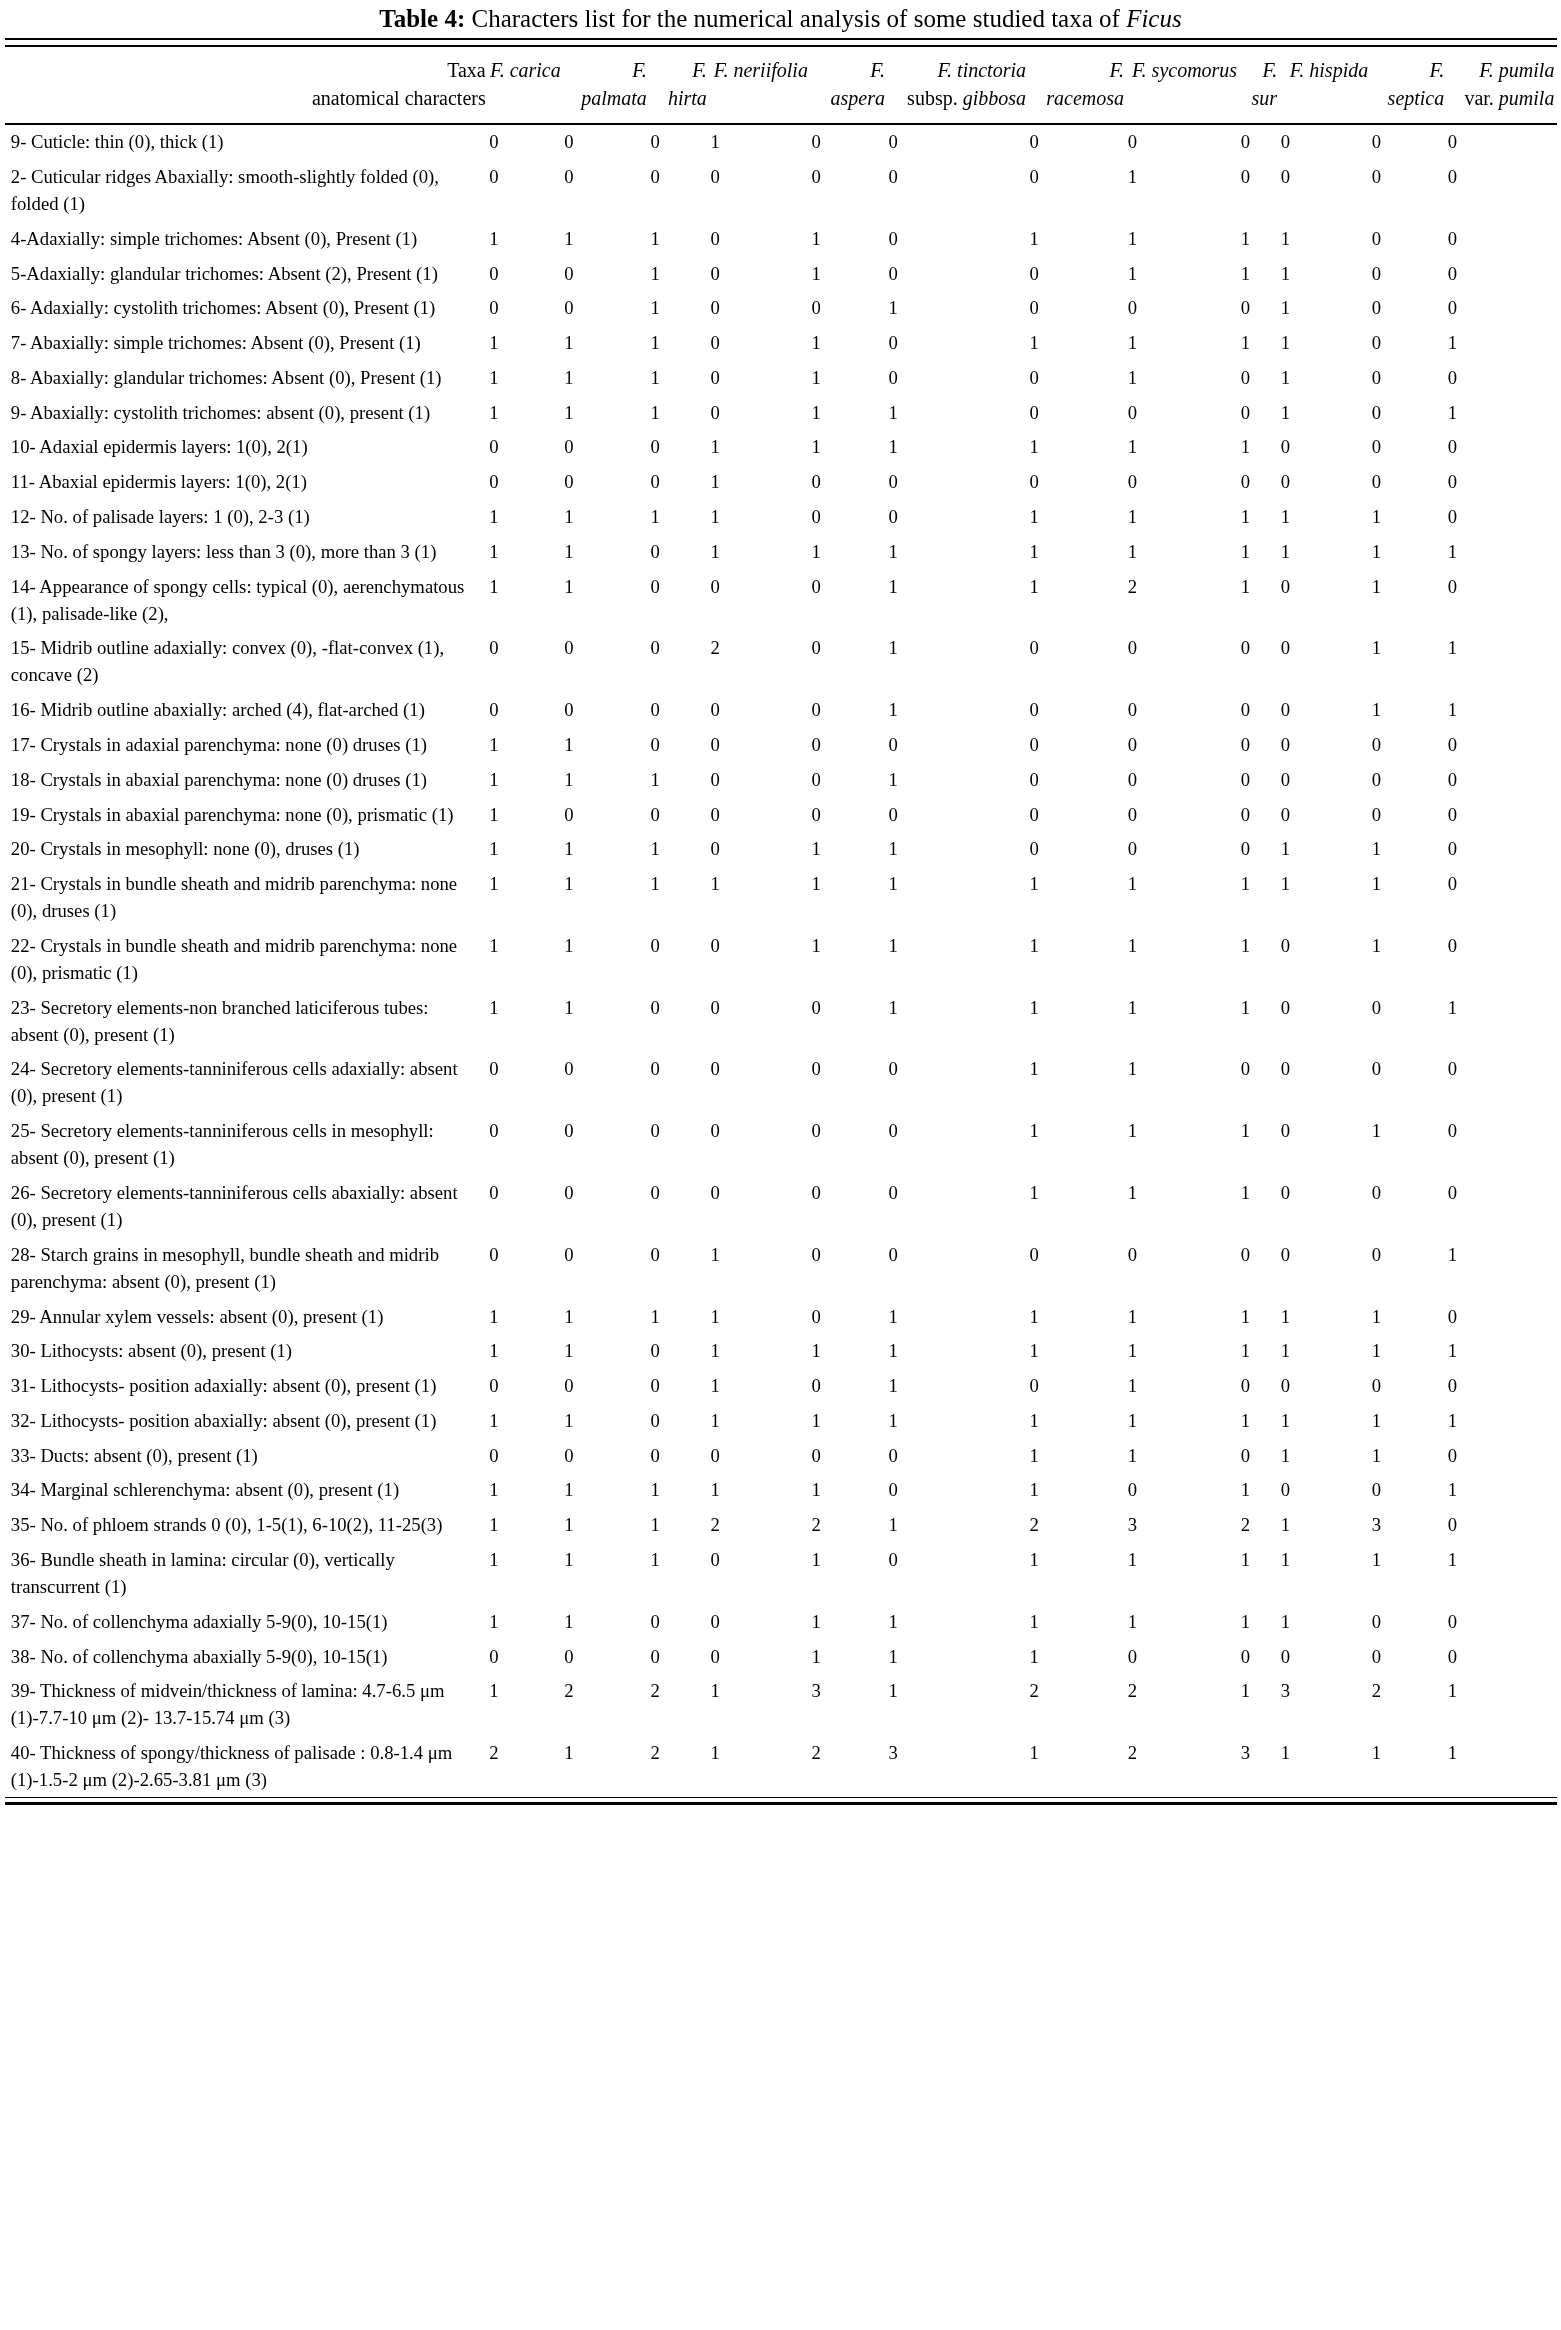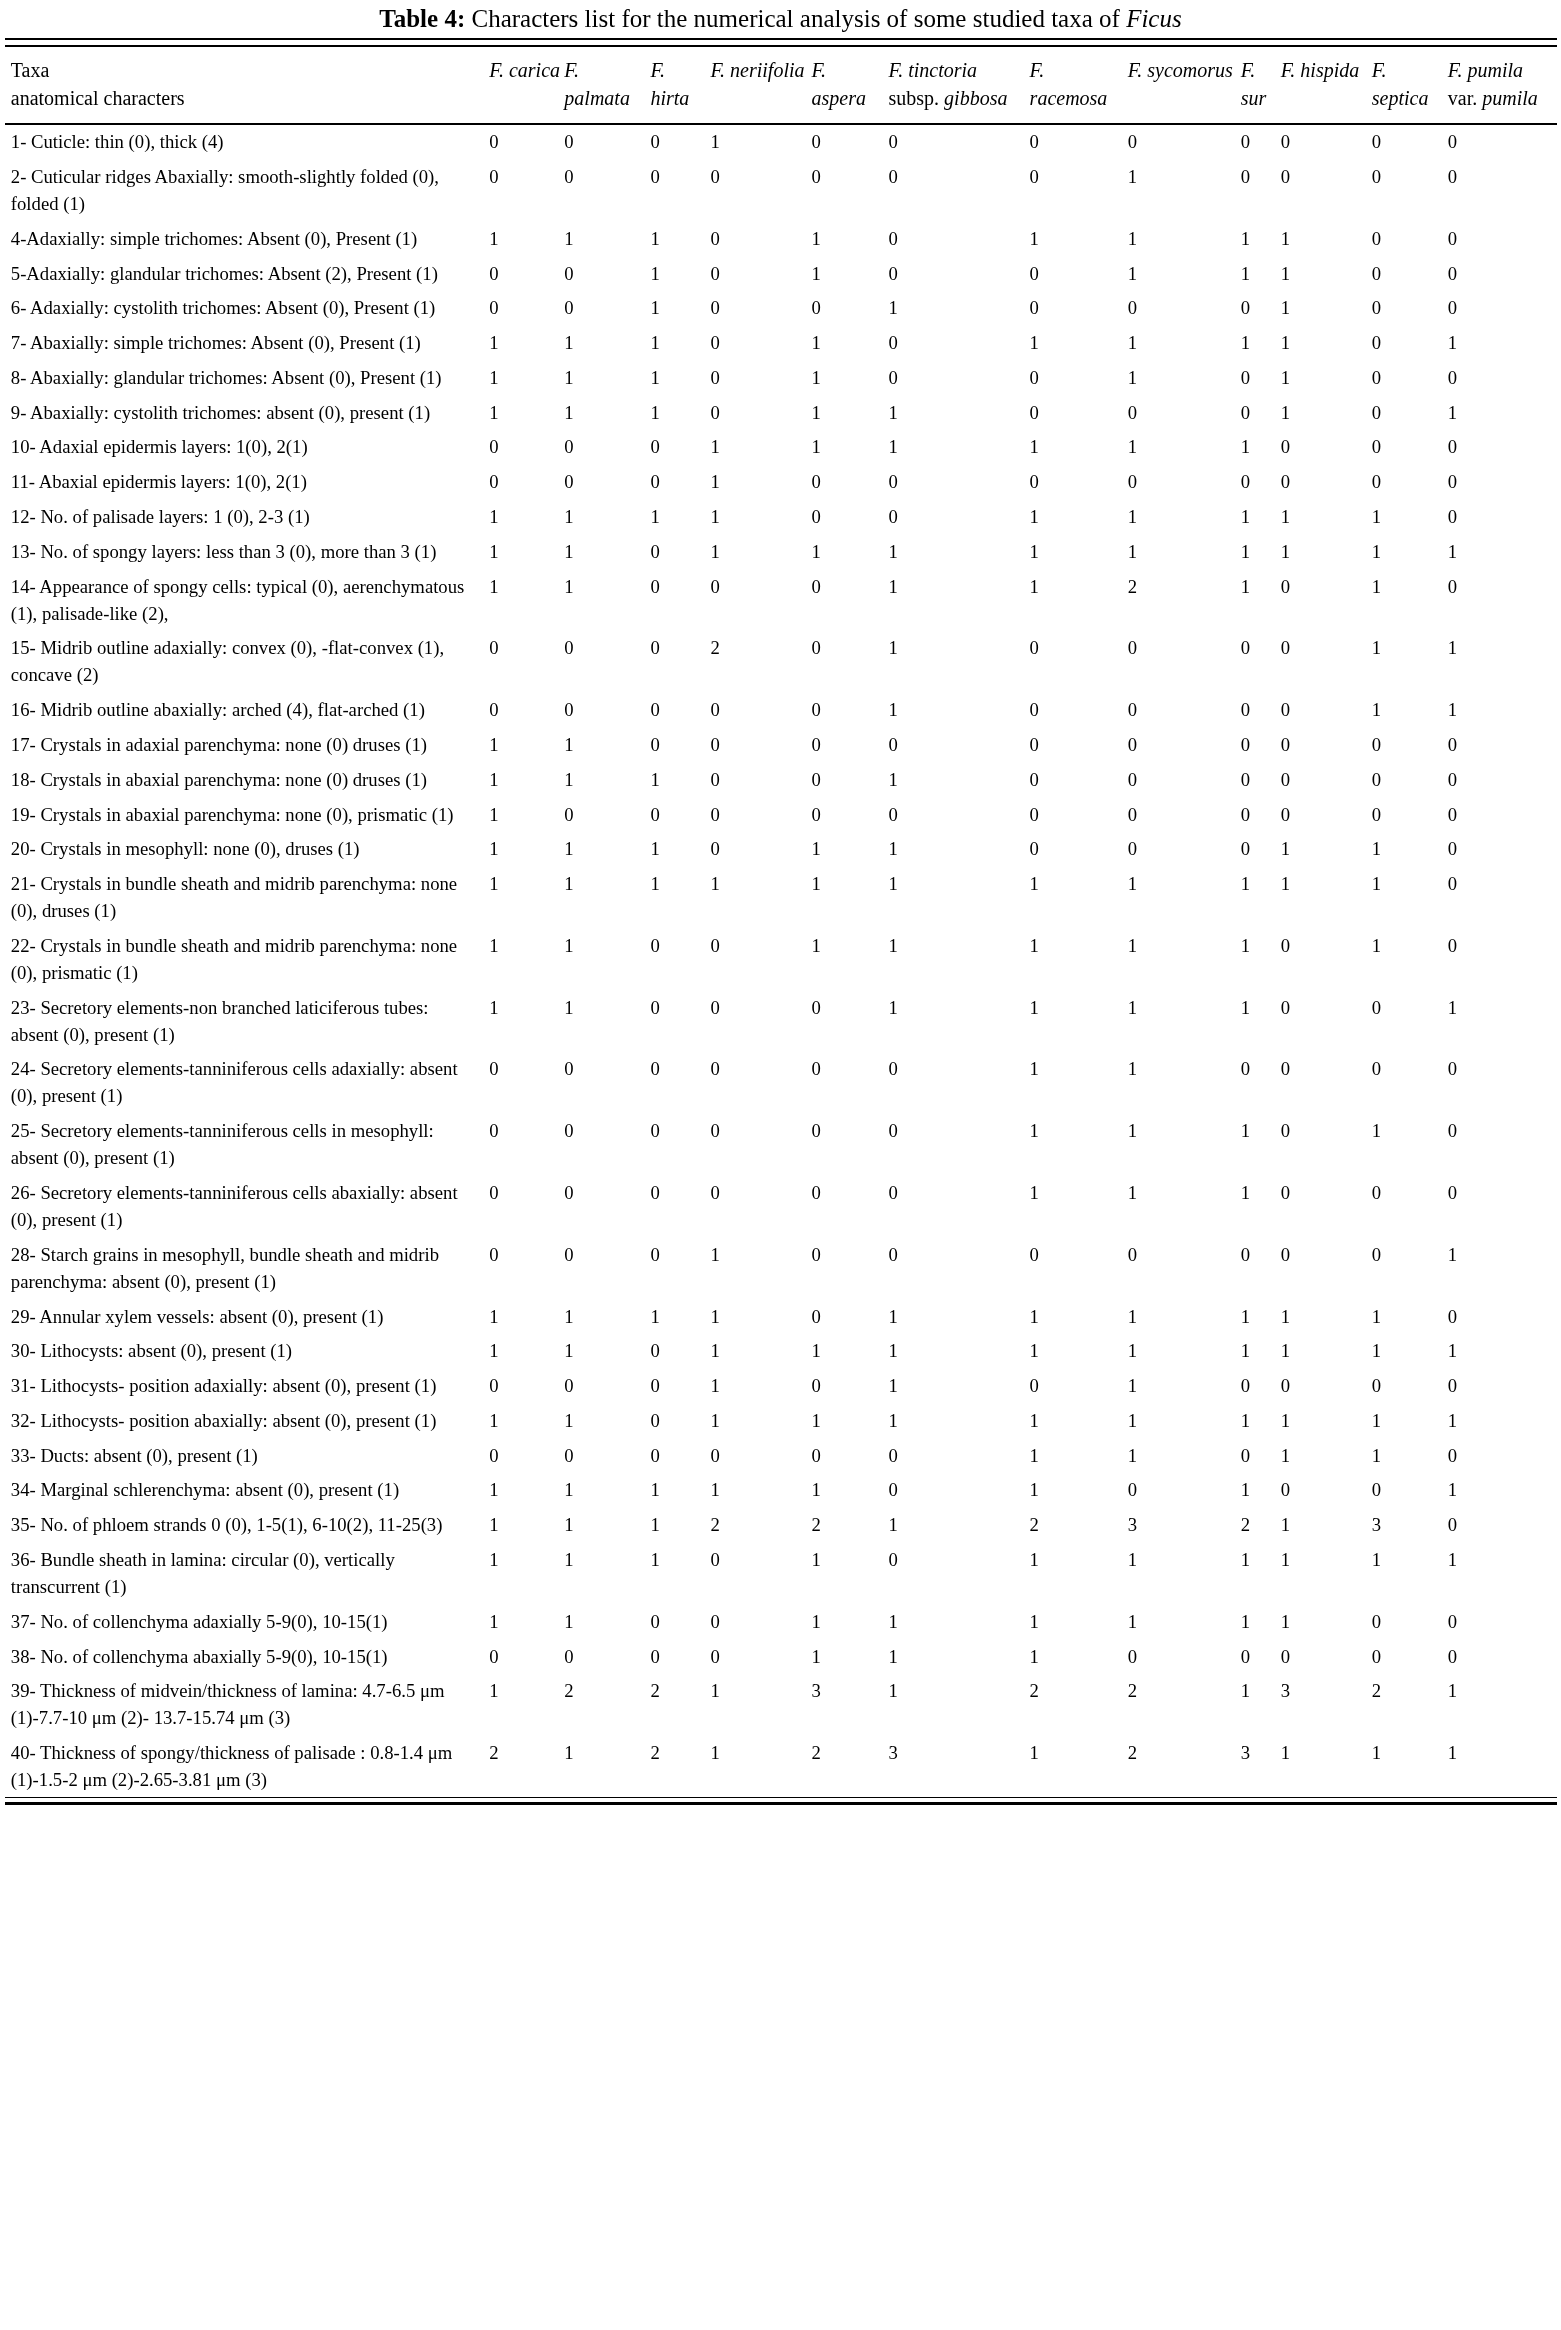--- a/index.html
+++ b/index.html
@@ -42,21 +42,21 @@
     width: 1552px;
   }
 
   table.char-table {
     width: 1552px;
     border-collapse: collapse;
     table-layout: fixed;
   }
   table.char-table thead th {
     font-weight: normal;
-    text-align: left;
+    text-align: right;
     vertical-align: top;
     font-size: 20px;
     line-height: 28px;
     padding: 8.5px 2.4px 11px 1.2px;
     border-bottom: 2.4px solid #000;
   }
   table.char-table thead th.char-th {
     padding-left: 6px;
     font-style: normal;
   }
@@ -114,21 +114,21 @@
           <th><span class="seg-italic">F. racemosa</span></th>
           <th><span class="seg-italic">F. sycomorus</span></th>
           <th><span class="seg-italic">F. sur</span></th>
           <th><span class="seg-italic">F. hispida</span></th>
           <th><span class="seg-italic">F. septica</span></th>
           <th><span class="seg-italic">F. pumila</span><span class="seg-normal"> var. </span><span class="seg-italic">pumila</span></th>
         </tr>
     </thead>
     <tbody>
         <tr>
-          <td class="char-td">1- Cuticle: thin (0), thick (4)</td>
+          <td class="char-td">9- Cuticle: thin (0), thick (1)</td>
           <td class="val-td">0</td>
           <td class="val-td">0</td>
           <td class="val-td">0</td>
           <td class="val-td">1</td>
           <td class="val-td">0</td>
           <td class="val-td">0</td>
           <td class="val-td">0</td>
           <td class="val-td">0</td>
           <td class="val-td">0</td>
           <td class="val-td">0</td>

